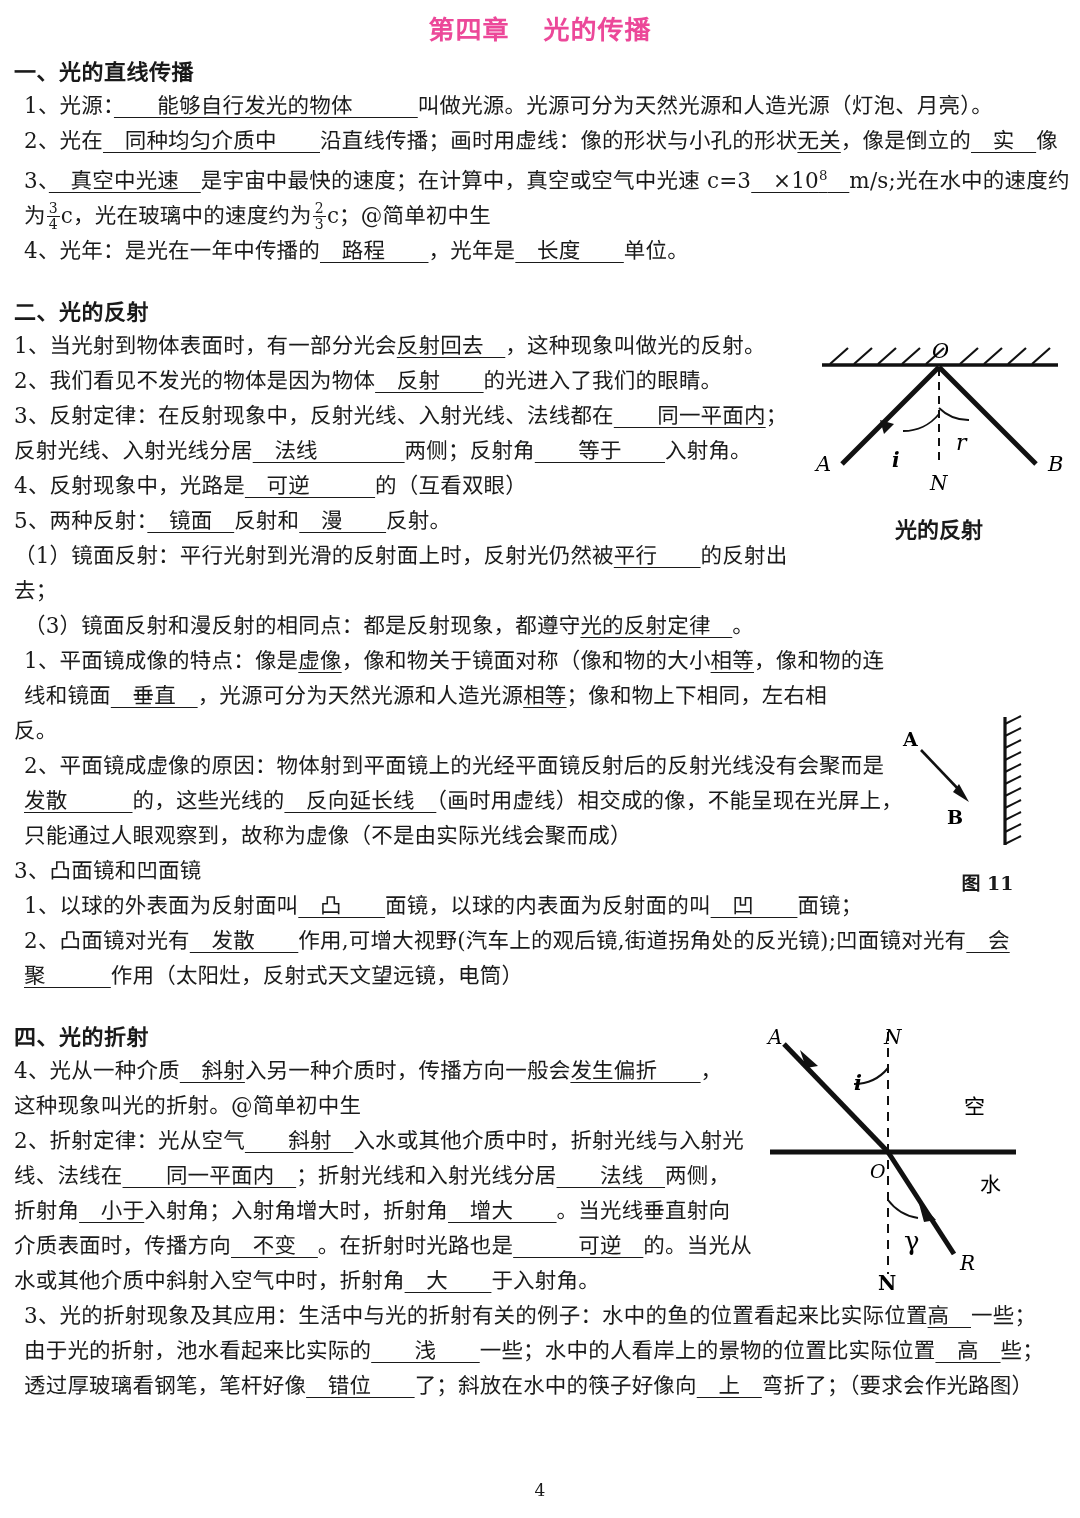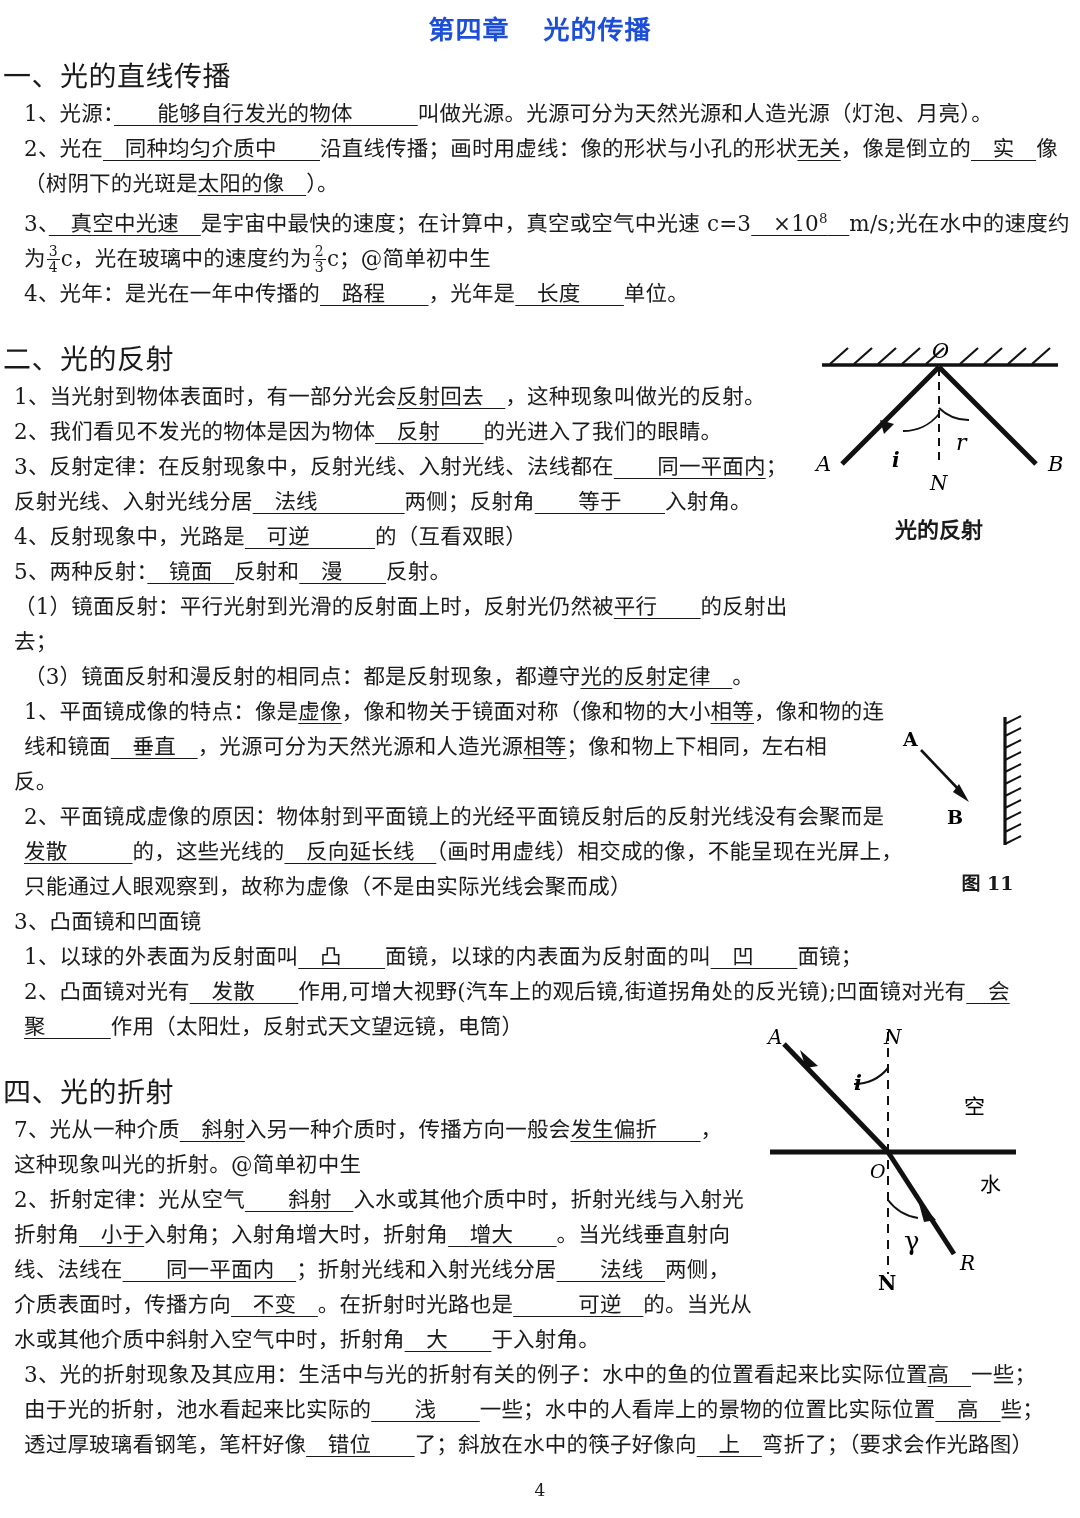--- a/index.html
+++ b/index.html
@@ -26,23 +26,23 @@
     font-size: 26px;
     font-weight: bold;
     letter-spacing: 1px;
     padding-top: 9px;
     padding-bottom: 2px;
   }
   .doc-title .gap { display: inline-block; width: 34px; }
 
   
   .sec-head {
-    font-size: 28px;
-    font-weight: normal;
-    margin: 6px 0 2px 3px;
+    font-size: 22px;
+    font-weight: bold;
+    margin: 6px 0 2px 14px;
     letter-spacing: 0.5px;
   }
   .sec-head.sp2 { margin-top: 26px; }
 
   
   .para {
     font-size: 21.5px;
     line-height: 35px;
     margin: 0 0 0 14px;
     letter-spacing: 0.2px;
@@ -89,29 +89,28 @@
     left: 0; right: 0;
     text-align: center;
     font-size: 17px;
   }
 </style>
 </head>
 <body>
 
 <div id="page">
 
-  <div class="doc-title" style="color: #1d4ed8; font-family: Liberation Serif, serif;">
+  <div class="doc-title" style="color: #ec4899; font-family: Liberation Serif, serif;">
     <span>第四章</span><span class="gap"></span><span>光的传播</span>
   </div>
 
   <div id="body-root">
       <div class="sec-head">一、光的直线传播</div>
       <div class="para col-full"><span>1、光源：</span><span class="blank">　　能够自行发光的物体　　　</span><span>叫做光源。光源可分为天然光源和人造光源（灯泡、月亮）。</span></div>
       <div class="para col-full"><span>2、光在</span><span class="blank">　同种均匀介质中　　</span><span>沿直线传播；画时用虚线：像的形状与小孔的形状</span><span class="blank">无关</span><span>，像是倒立的</span><span class="blank">　实　</span><span>像</span></div>
-      <div class="para col-full"><span>（树阴下的光斑是</span><span class="blank">太阳的像　</span><span>）。</span></div>
       <div class="para col-full"><span>3、</span><span class="blank">　真空中光速　</span><span>是宇宙中最快的速度；在计算中，真空或空气中光速 c=3</span><span class="blank">　×10<sup>8</sup>　</span><span>m/s;光在水中的速度约</span></div>
       <div class="para col-full"><span>为</span><span class="frac"><span class="num">3</span><span class="den">4</span></span><span>c，光在玻璃中的速度约为</span><span class="frac"><span class="num">2</span><span class="den">3</span></span><span>c；@简单初中生</span></div>
       <div class="para col-full"><span>4、光年：是光在一年中传播的</span><span class="blank">　路程　　</span><span>，光年是</span><span class="blank">　长度　　</span><span>单位。</span></div>
       <div class="sec-head sp2">二、光的反射</div>
       <div class="para col-left"><span>1、当光射到物体表面时，有一部分光会</span><span class="blank">反射回去　</span><span>，这种现象叫做光的反射。</span></div>
       <div class="para col-left"><span>2、我们看见不发光的物体是因为物体</span><span class="blank">　反射　　</span><span>的光进入了我们的眼睛。</span></div>
       <div class="para col-left"><span>3、反射定律：在反射现象中，反射光线、入射光线、法线都在</span><span class="blank">　　同一平面内</span><span>；</span></div>
       <div class="para col-left"><span>反射光线、入射光线分居</span><span class="blank">　法线　　　　</span><span>两侧；反射角</span><span class="blank">　　等于　　</span><span>入射角。</span></div>
       <div class="para col-left"><span>4、反射现象中，光路是</span><span class="blank">　可逆　　　</span><span>的（互看双眼）</span></div>
       <div class="para col-left"><span>5、两种反射：</span><span class="blank">　镜面　</span><span>反射和</span><span class="blank">　漫　　</span><span>反射。</span></div>
@@ -122,25 +121,25 @@
       <div class="para col-full"><span>线和镜面</span><span class="blank">　垂直　</span><span>，光源可分为天然光源和人造光源</span><span class="blank">相等</span><span>；像和物上下相同，左右相</span></div>
       <div class="para col-left-narrow"><span>反。</span></div>
       <div class="para col-full"><span>2、平面镜成虚像的原因：物体射到平面镜上的光经平面镜反射后的反射光线没有会聚而是</span></div>
       <div class="para col-full"><span class="blank">发散　　　</span><span>的，这些光线的</span><span class="blank">　反向延长线　</span><span>（画时用虚线）相交成的像，不能呈现在光屏上，</span></div>
       <div class="para col-full"><span>只能通过人眼观察到，故称为虚像（不是由实际光线会聚而成）</span></div>
       <div class="para col-left-narrow"><span>3、凸面镜和凹面镜</span></div>
       <div class="para col-full"><span>1、以球的外表面为反射面叫</span><span class="blank">　凸　　</span><span>面镜，以球的内表面为反射面的叫</span><span class="blank">　凹　　</span><span>面镜；</span></div>
       <div class="para col-full"><span>2、凸面镜对光有</span><span class="blank">　发散　　</span><span>作用,可增大视野(汽车上的观后镜,街道拐角处的反光镜);凹面镜对光有</span><span class="blank">　会</span></div>
       <div class="para col-full"><span class="blank">聚　　　</span><span>作用（太阳灶，反射式天文望远镜，电筒）</span></div>
       <div class="sec-head sp2">四、光的折射</div>
-      <div class="para col-left-narrow"><span>7、光从一种介质</span><span class="blank">　斜射</span><span>入另一种介质时，传播方向一般会</span><span class="blank">发生偏折　　</span><span>，</span></div>
+      <div class="para col-left-narrow"><span>4、光从一种介质</span><span class="blank">　斜射</span><span>入另一种介质时，传播方向一般会</span><span class="blank">发生偏折　　</span><span>，</span></div>
       <div class="para col-left-narrow"><span>这种现象叫光的折射。@简单初中生</span></div>
       <div class="para col-left-narrow"><span>2、折射定律：光从空气</span><span class="blank">　　斜射　</span><span>入水或其他介质中时，折射光线与入射光</span></div>
+      <div class="para col-left-narrow"><span>线、法线在</span><span class="blank">　　同一平面内　</span><span>；折射光线和入射光线分居</span><span class="blank">　　法线　</span><span>两侧，</span></div>
       <div class="para col-left-narrow"><span>折射角</span><span class="blank">　小于</span><span>入射角；入射角增大时，折射角</span><span class="blank">　增大　　</span><span>。当光线垂直射向</span></div>
-      <div class="para col-left-narrow"><span>线、法线在</span><span class="blank">　　同一平面内　</span><span>；折射光线和入射光线分居</span><span class="blank">　　法线　</span><span>两侧，</span></div>
       <div class="para col-left-narrow"><span>介质表面时，传播方向</span><span class="blank">　不变　</span><span>。在折射时光路也是</span><span class="blank">　　　可逆　</span><span>的。当光从</span></div>
       <div class="para col-left-narrow"><span>水或其他介质中斜射入空气中时，折射角</span><span class="blank">　大　　</span><span>于入射角。</span></div>
       <div class="para col-full"><span>3、光的折射现象及其应用：生活中与光的折射有关的例子：水中的鱼的位置看起来比实际位置</span><span class="blank">高　</span><span>一些；</span></div>
       <div class="para col-full"><span>由于光的折射，池水看起来比实际的</span><span class="blank">　　浅　　</span><span>一些；水中的人看岸上的景物的位置比实际位置</span><span class="blank">　高　</span><span>些；</span></div>
       <div class="para col-full"><span>透过厚玻璃看钢笔，笔杆好像</span><span class="blank">　错位　　</span><span>了；斜放在水中的筷子好像向</span><span class="blank">　上　</span><span>弯折了；（要求会作光路图）</span></div>
     </div>
 
   <div class="figure" style="left:808px; top:338px; width:262px; height:200px;">
     <svg width="262" height="172" viewBox="0 0 262 172">
 

